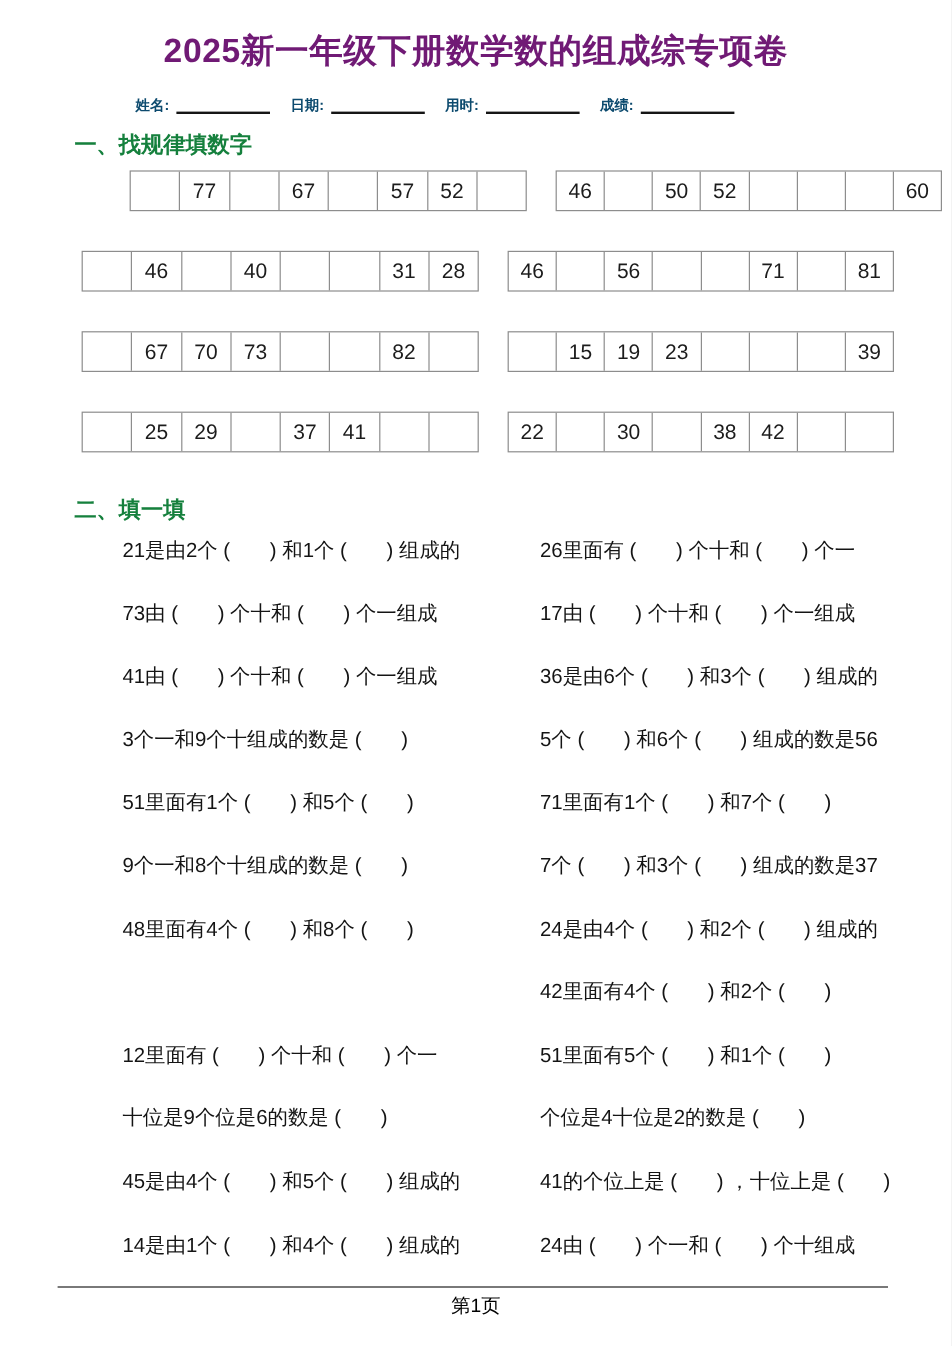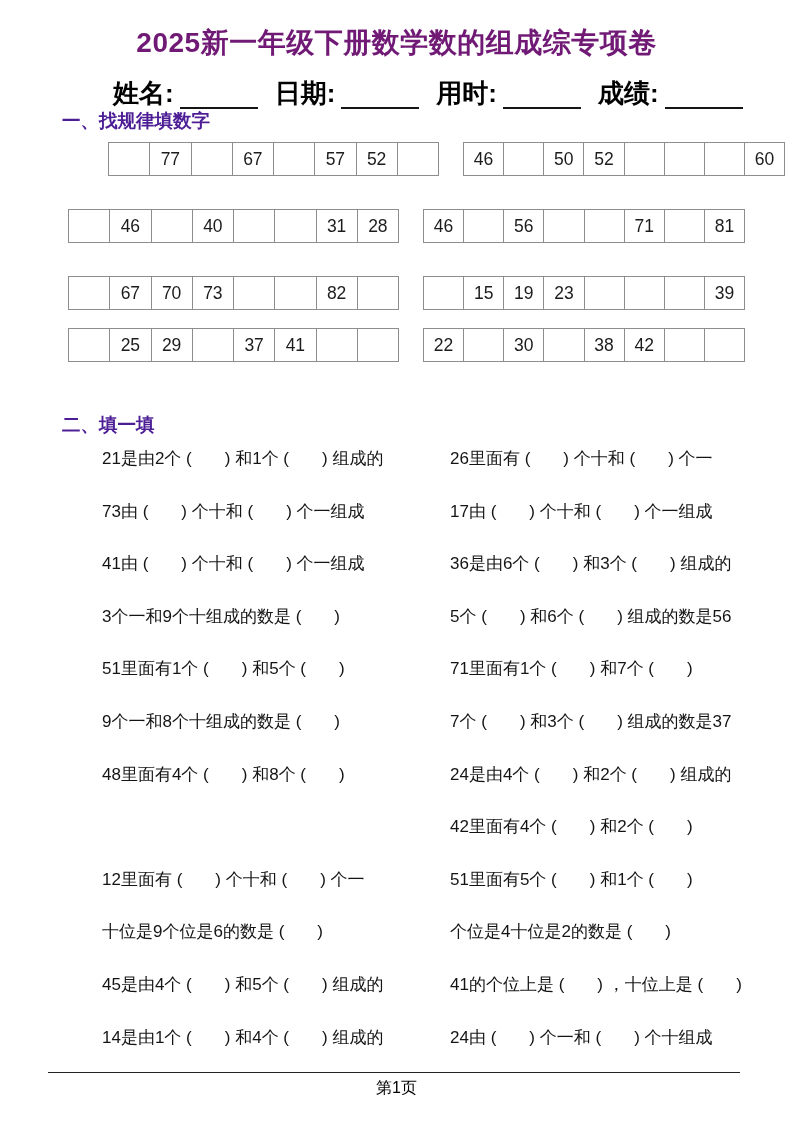--- a/index.html
+++ b/index.html
@@ -20,53 +20,53 @@
     font-size: 28px;
     font-weight: 700;
     letter-spacing: 0.5px;
     color: #701a75;
   }
   .info-line {
     position: absolute;
     top: 76px; left: 113px;
     display: flex;
     gap: 17px;
-    font-size: 26px;
+    font-size: 12px;
     font-weight: 700;
-    color: #000000;
+    color: #0c4a6e;
   }
   .info-group { display: flex; align-items: flex-end; }
   .blank-line {
     display: inline-block;
     width: 78px;
     height: 17px;
     margin-left: 6px;
     margin-bottom: 2px;
     border-bottom: 2px solid #151515;
   }
   .section-heading {
     position: absolute;
     left: 62px;
     font-size: 18.5px;
     font-weight: 700;
-    color: #4c1d95;
+    color: #15803d;
   }
   .sec1 { top: 108px; }
   .sec2 { top: 412px; }
   .strip-row {
     position: absolute;
     left: 68px;
     width: 677px;
     display: flex;
     justify-content: space-between;
   }
   .r1 { top: 142px; padding-left: 40px; }
   .r2 { top: 209px; }
   .r3 { top: 276px; }
-  .r4 { top: 328px; }
+  .r4 { top: 343px; }
   .ntable {
     display: flex;
     border: 1px solid #8d8d8d;
     background: #fff;
     box-sizing: border-box;
   }
   .ntable.t-left  { width: 331px; }
   .ntable.t-right { width: 322px; }
   .ntable .cell {
     flex: 1 1 0;

